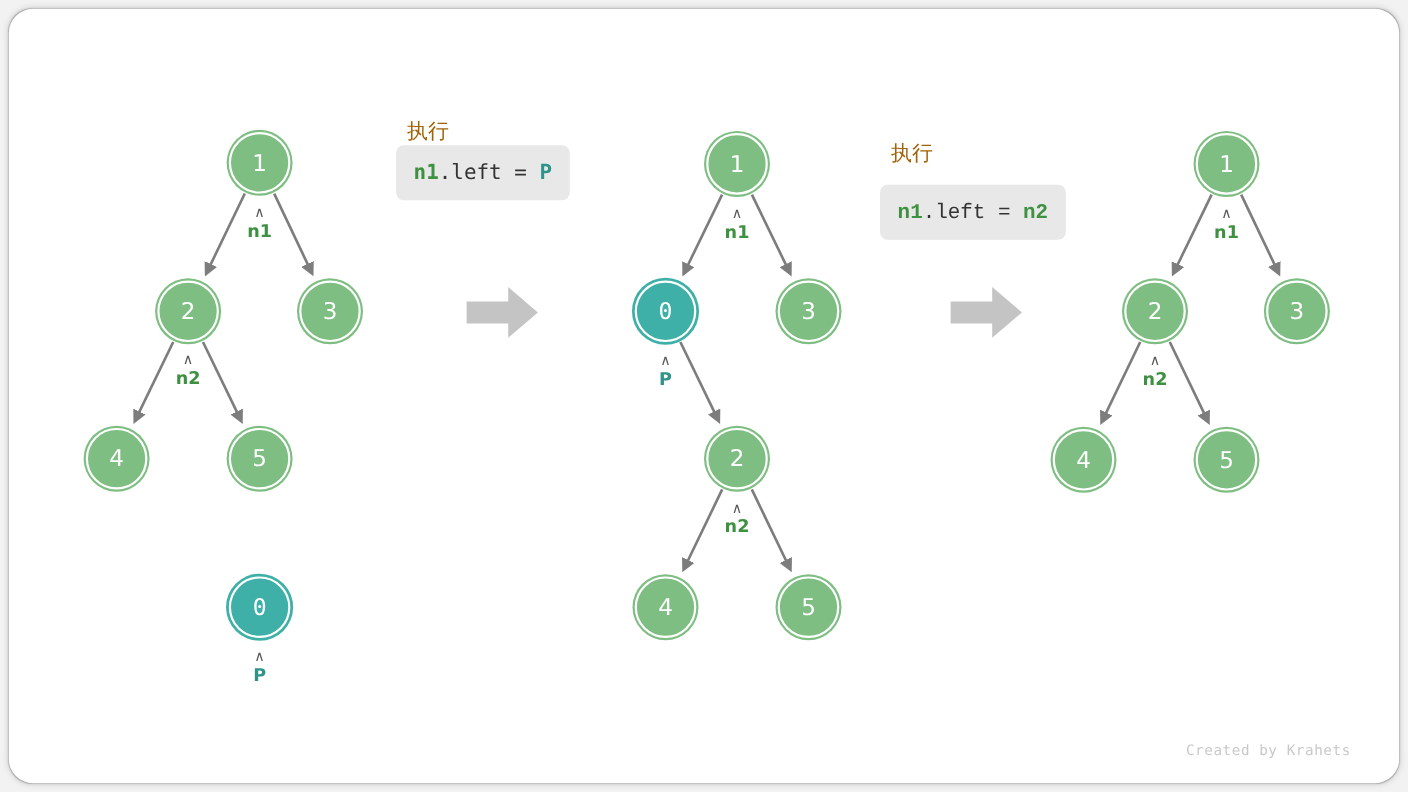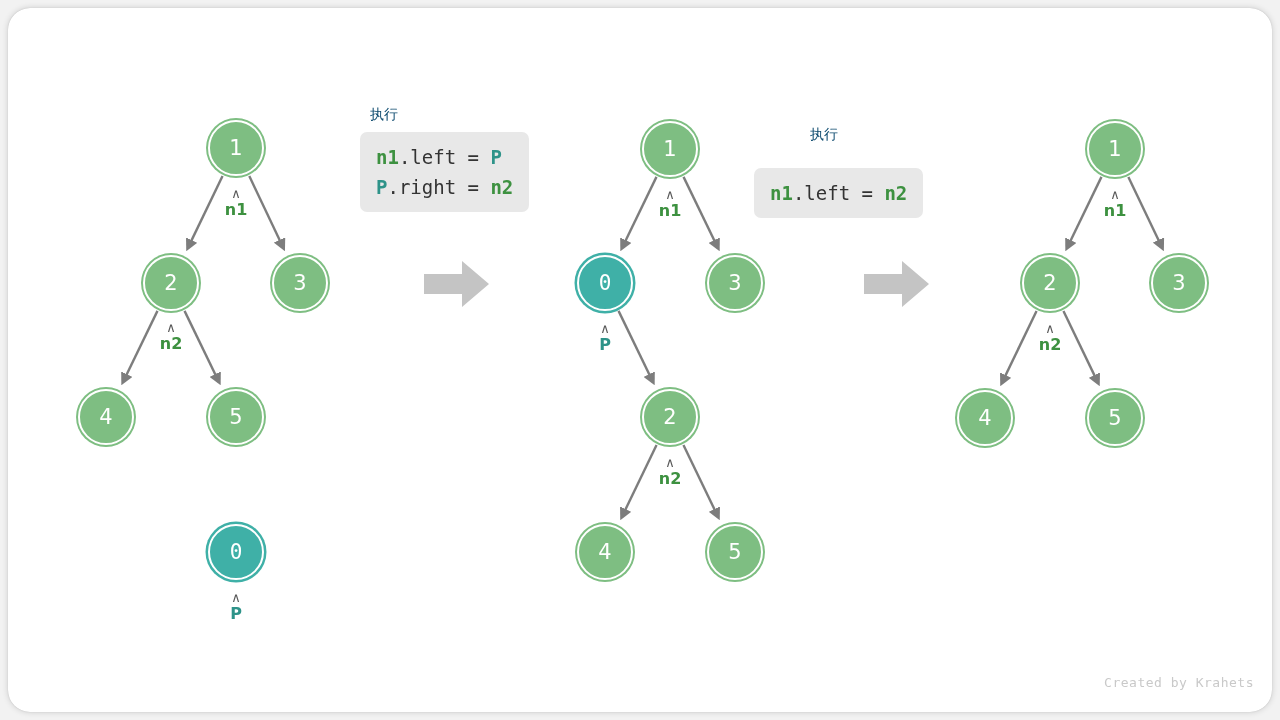--- a/index.html
+++ b/index.html
@@ -92,22 +92,22 @@
     width: 1280px;
     height: 720px;
     z-index: 1;
     pointer-events: none;
   }
 
   
   .step-label {
     position: absolute;
     font-family: Liberation Serif, serif;
-    font-size: 14px;
-    color: #0c4a6e;
+    font-size: 19px;
+    color: #a16207;
     z-index: 5;
   }
   .code-box {
     position: absolute;
     background: #e8e8e8;
     border-radius: 7px;
     padding: 10px 16px;
     font-family: "DejaVu Sans Mono", monospace;
     font-size: 19px;
     line-height: 30px;
@@ -121,21 +121,21 @@
 
   
   .block-arrow {
     position: absolute;
     z-index: 5;
   }
 
   
   #watermark {
     position: absolute;
-    right: 18px;
+    right: 44px;
     bottom: 22px;
     font-family: "DejaVu Sans Mono", monospace;
     font-size: 13px;
     color: #c9c9c9;
     letter-spacing: 0.5px;
     z-index: 6;
   }
 </style>
 </head>
 <body>
@@ -246,24 +246,24 @@
           <span class="caret">∧</span>
           <span class="name green">n1</span>
         </div>
         <div class="ptr" style="left: 1012px; top: 315px;">
           <span class="caret">∧</span>
           <span class="name green">n2</span>
         </div>
       </div>
 
     <div class="step-label" style="left:362px; top:98px;">执行</div>
-    <div class="code-box" id="code-1" style="left:352px; top:124px;"><div><span class="id-green">n1</span><span class="op">.left = </span><span class="id-teal">P</span></div><div><span class="id-teal">P</span><span class="op">.right = </span><span class="id-green">n2</span></div></div>
+    <div class="code-box" id="code-1" style="left:352px; top:124px;"><div><span class="id-green">n1</span><span class="op">.left = </span><span class="id-teal">P</span></div></div>
 
     <div class="step-label" style="left:802px; top:118px;">执行</div>
-    <div class="code-box" id="code-2" style="left:746px; top:160px;"><div><span class="id-green">n1</span><span class="op">.left = </span><span class="id-green">n2</span></div></div>
+    <div class="code-box" id="code-2" style="left:792px; top:160px;font-family:Liberation Mono, monospace;"><div><span class="id-green">n1</span><span class="op">.left = </span><span class="id-green">n2</span></div></div>
 
     <svg class="block-arrow" style="left:416px; top:252px;" width="66" height="48" viewBox="0 0 66 48">
       <path d="M0,14 L38,14 L38,1 L65,24 L38,47 L38,34 L0,34 Z" fill="#c4c4c4"></path>
     </svg>
     <svg class="block-arrow" style="left:856px; top:252px;" width="66" height="48" viewBox="0 0 66 48">
       <path d="M0,14 L38,14 L38,1 L65,24 L38,47 L38,34 L0,34 Z" fill="#c4c4c4"></path>
     </svg>
 
     <div id="watermark">Created by Krahets</div>
   </div>

